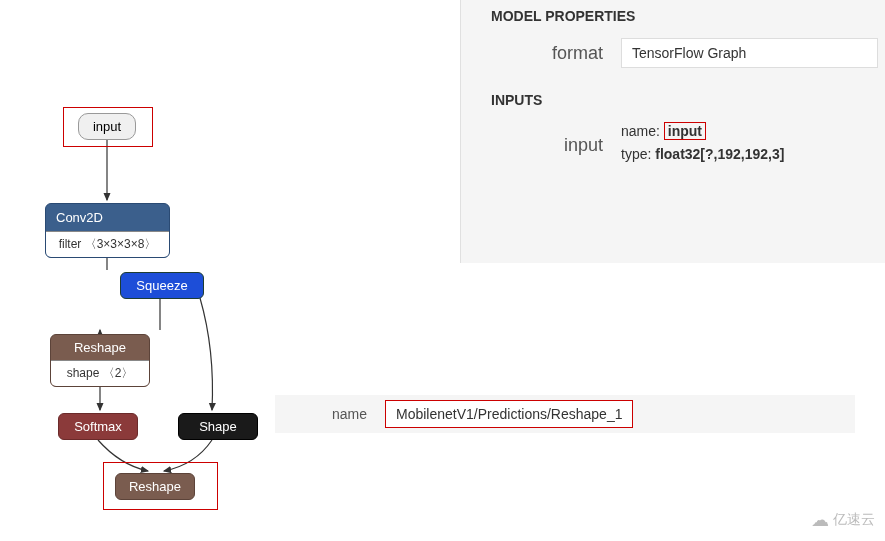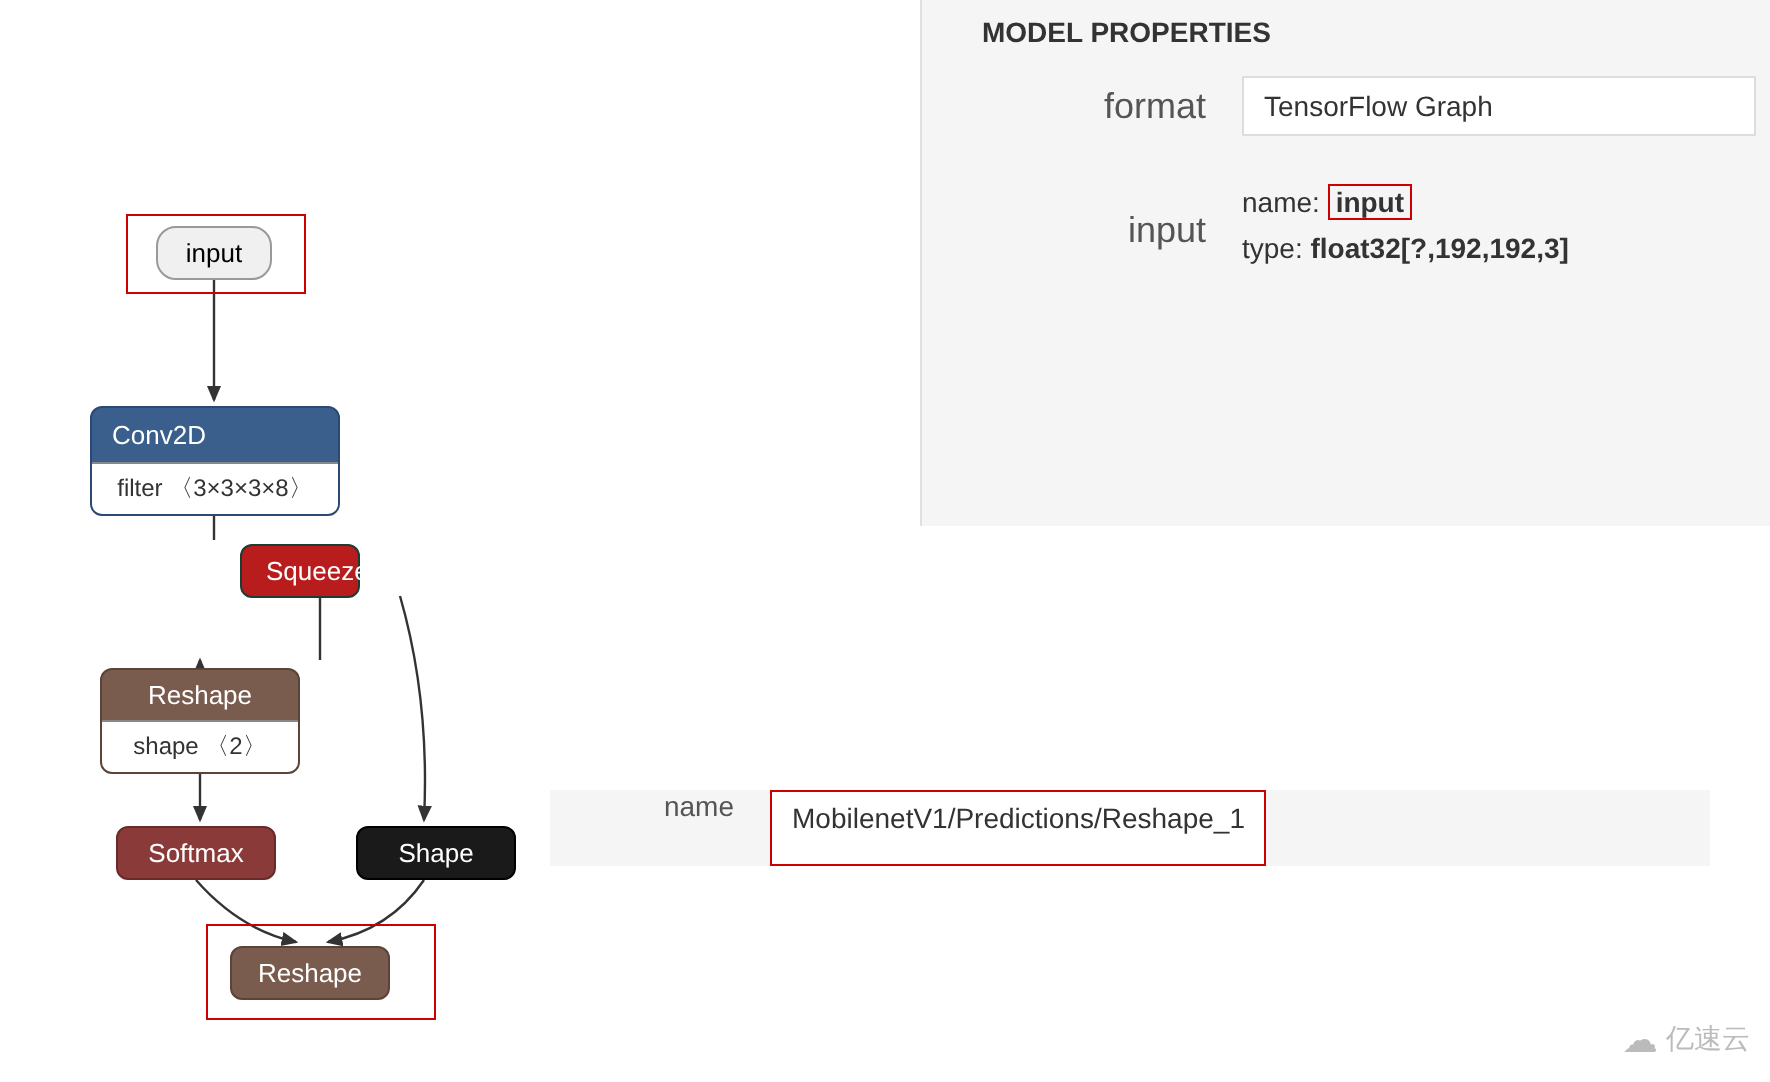--- a/index.html
+++ b/index.html
@@ -7,38 +7,38 @@
 .graph{position:absolute;left:0;top:0;width:460px;height:541px}
 .node{position:absolute;border-radius:6px;font-size:13px;text-align:center;display:flex;flex-direction:column;border:1px solid #888}
 .node-label{padding:5px 12px;font-weight:400}
 .node-sub{background:#fff;border-top:1px solid #888;padding:4px 10px;font-size:12px;border-radius:0 0 5px 5px}
 .n-input{left:78px;top:113px;width:58px;background:#f0f0f0;border:1px solid #999;border-radius:10px}
 .n-input .node-label{padding:5px 8px}
 .hl-red{position:absolute;border:1.5px solid #c00;pointer-events:none}
 .n-conv{left:45px;top:203px;width:125px;color:#fff;background:#3b5f8c;border-color:#2a4a73}
 .n-conv .node-label{text-align:left;padding:6px 10px}
 .n-conv .node-sub{color:#333}
-.n-squeeze{left:120px;top:272px;width:60px;color:#fff;background:#b91c1c;border-color:#1e3d32}
+.n-squeeze{left:120px;top:272px;width:84px;color:#fff;background:#1d4ed8;border-color:#1e3d32}
 .n-reshape1{left:50px;top:334px;width:100px;color:#fff;background:#7a5c4f;border-color:#5c4339}
 .n-reshape1 .node-sub{color:#333}
 .n-softmax{left:58px;top:413px;width:80px;color:#fff;background:#8b3a3a;border-color:#6b2a2a}
 .n-shape{left:178px;top:413px;width:80px;color:#fff;background:#1a1a1a;border-color:#000}
 .n-reshape2{left:115px;top:473px;width:80px;color:#fff;background:#7a5c4f;border-color:#5c4339}
 svg.edges{position:absolute;left:0;top:0;width:460px;height:541px;pointer-events:none}
 .props{position:absolute;left:460px;top:0;width:425px;background:#f5f5f5;border-left:1px solid #e0e0e0;height:263px}
 .props-inner{padding:4px 7px 0 30px}
 .section-title{font-weight:700;font-size:14px;color:#333;margin:4px 0 14px}
 .prop-row{display:flex;align-items:center;margin-bottom:8px}
 .prop-label{width:130px;text-align:right;font-size:18px;color:#555;padding-right:18px}
 .prop-value{flex:1;background:#fff;border:1px solid #ddd;padding:6px 10px;font-size:14px;color:#333}
 .inputs-section{margin-top:24px}
 .detail-line{font-size:14px;color:#333;margin-bottom:6px}
 .detail-line .bold{font-weight:700}
 .inline-hl{border:1.5px solid #c00;padding:0 3px;display:inline-block}
-.name-panel{position:absolute;left:275px;top:395px;width:580px;height:38px;background:#f5f5f5;display:flex;}
+.name-panel{position:absolute;left:275px;top:395px;width:580px;height:38px;background:#f5f5f5;display:flex;align-items:center}
 .name-label{width:110px;text-align:right;font-size:14px;color:#555;padding-right:18px}
 .name-value{background:#fff;border:1.5px solid #c00;padding:5px 10px;font-size:14px;color:#333;flex:0 0 auto}
 .watermark{position:absolute;right:10px;bottom:10px;font-size:14px;color:#bbb;display:flex;align-items:center;gap:4px}
 .watermark-icon{display:inline-block;font-size:18px;color:#bbb}
 </style>
 </head>
 <body>
 
 <div class="graph">
   <svg class="edges">
@@ -91,20 +91,21 @@
 </div>
 
 <div class="props">
   <div class="props-inner">
     <div class="section-title">MODEL PROPERTIES</div>
     <div class="prop-row">
       <div class="prop-label">format</div>
       <div class="prop-value">TensorFlow Graph</div>
     </div>
     <div class="inputs-section">
+      <div class="section-title">INPUTS</div>
       <div class="prop-row">
         <div class="prop-label">input</div>
         <div style="flex:1">
           <div class="detail-line">
             <span>name:</span>
             <span class="bold inline-hl">input</span>
           </div>
           <div class="detail-line">
             <span>type:</span>
             <span class="bold">float32[?,192,192,3]</span>

